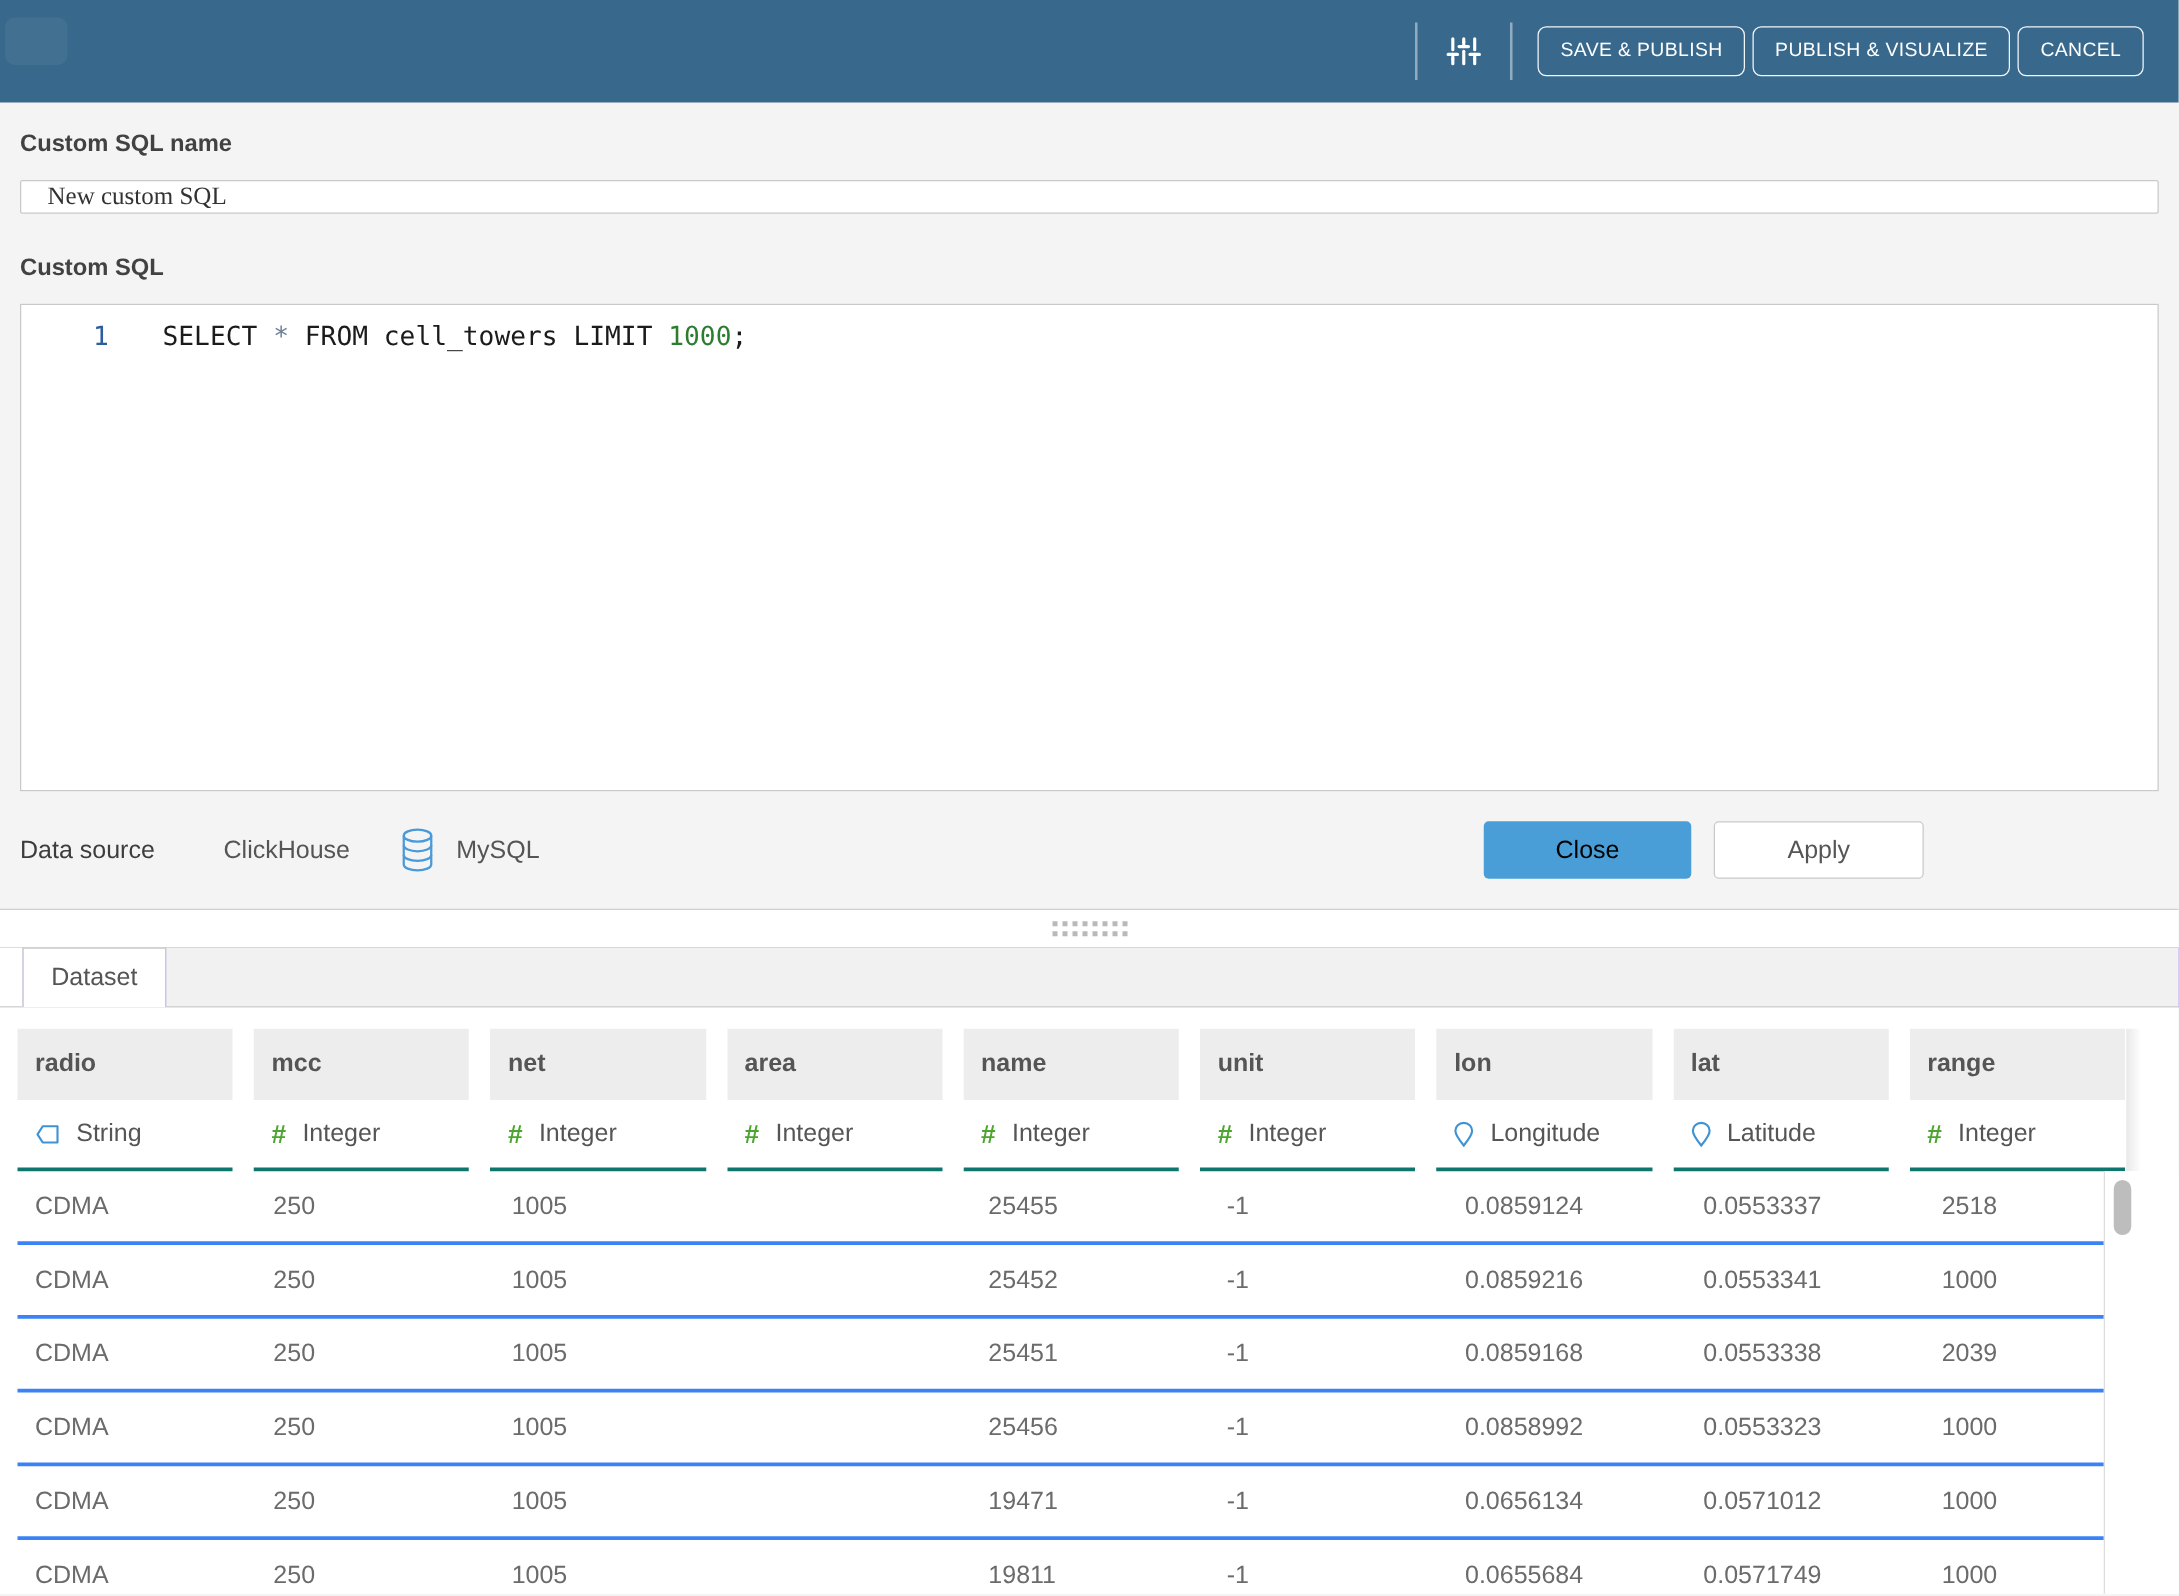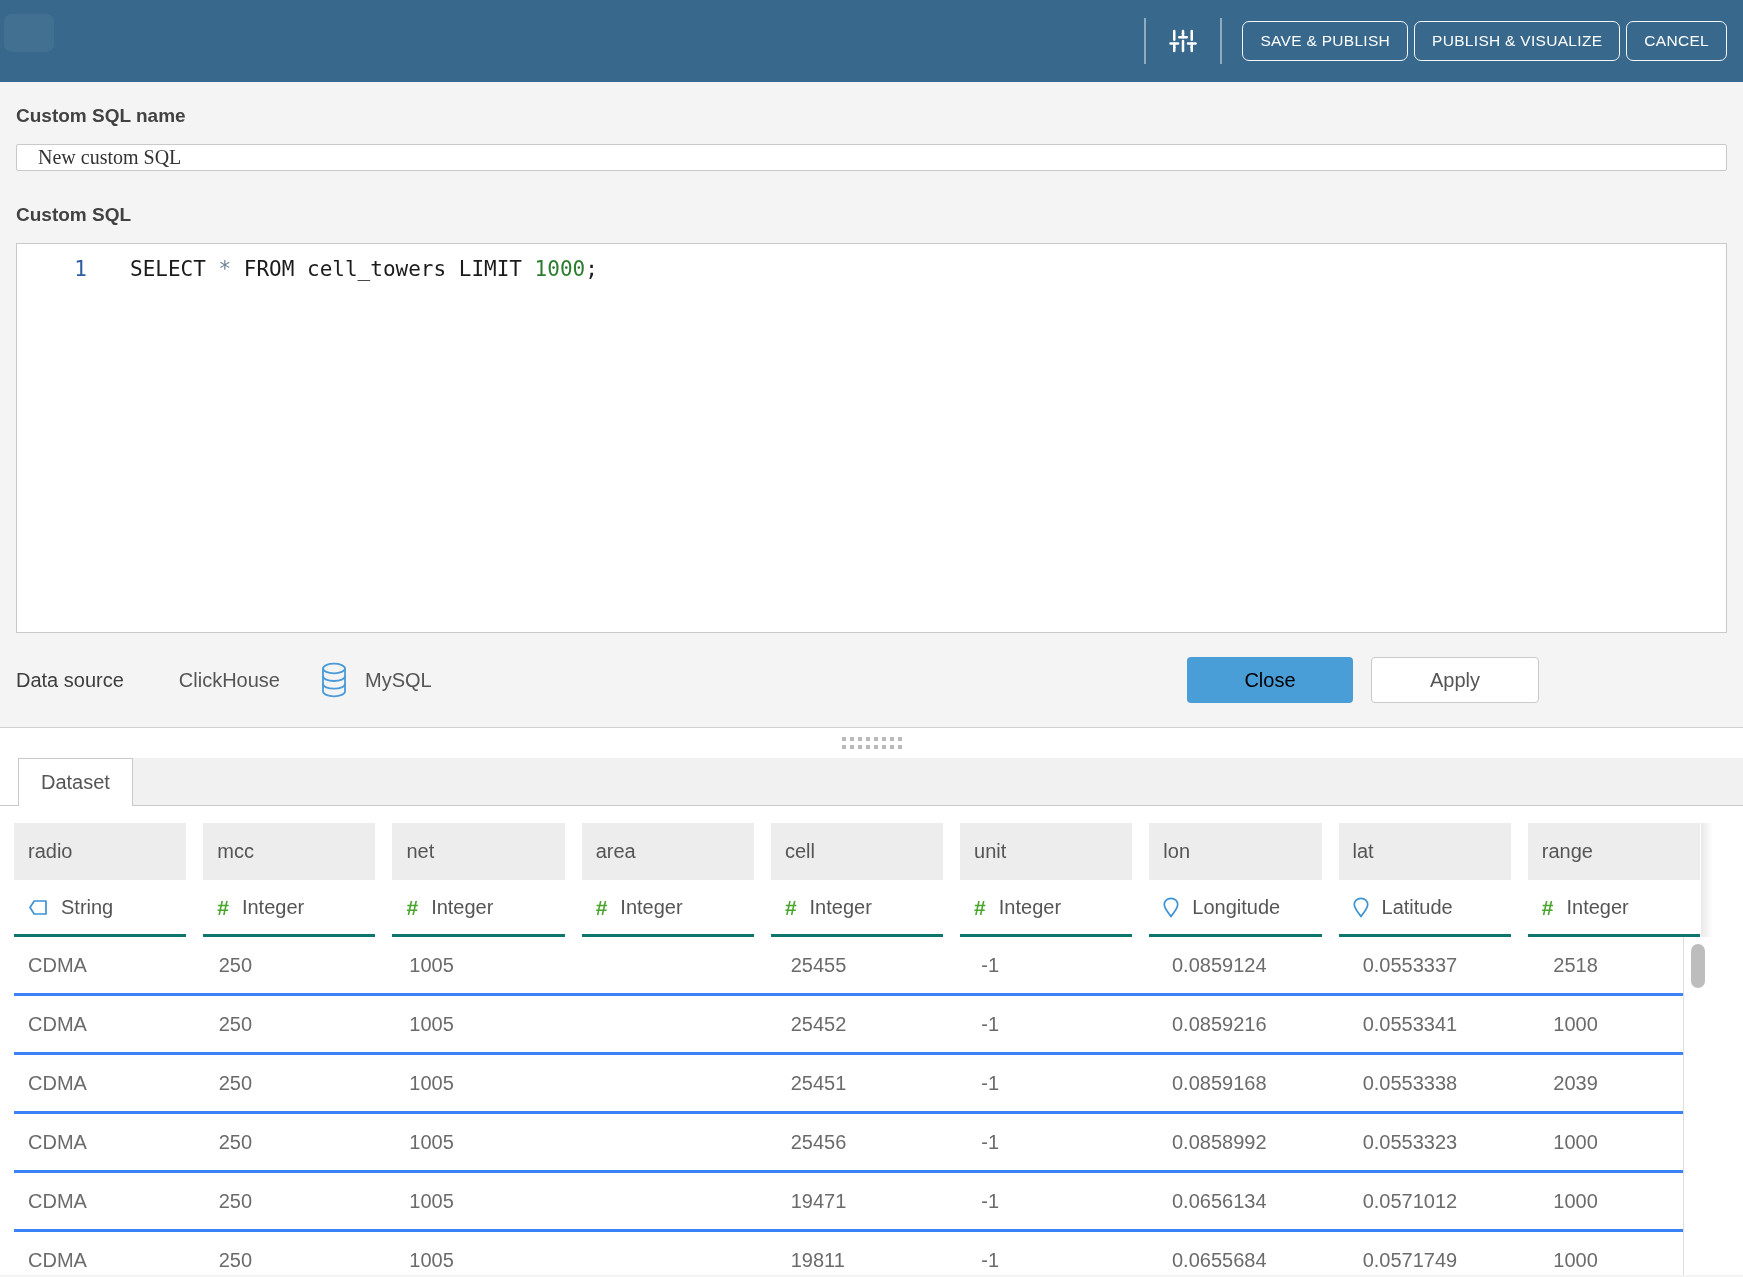--- a/index.html
+++ b/index.html
@@ -9,21 +9,21 @@
   
   .topbar{height:82px;background:#38698c;display:flex;align-items:center;position:relative}
   .tb-ghost{position:absolute;left:4px;top:14px;width:50px;height:38px;border-radius:8px;
             background:rgba(255,255,255,.05)}
   .tb-spacer{flex:1}
   .tb-divider{width:2px;height:46px;background:rgba(255,255,255,.45)}
   .tb-iconwrap{margin:0 22px;display:flex;align-items:center}
   .tb-btn{height:40px;border:1.5px solid #f2f6f9;border-radius:7px;background:transparent;
           color:#fff;font-size:15.5px;letter-spacing:.3px;padding:0 17px;margin-left:6px;
           font-family:"Liberation Sans",sans-serif;cursor:pointer;white-space:nowrap}
-  .tb-btn:last-child{margin-right:16px}
+  .tb-btn:last-child{margin-right:28px}
   .tb-gap{width:14px}
 
   
   .form-area{padding:0 16px;background:#f4f4f4}
   .flabel{font-size:19px;font-weight:bold;color:#424242;line-height:22px;padding-top:23px}
   .flabel.second{padding-top:33px}
   .text-input{display:block;margin-top:17px;width:100%;height:27px;box-sizing:border-box;
               border:1px solid #c9c9c9;border-radius:2px;background:#fff;font-size:20px;
               color:#333;padding:0 21px;font-family:Liberation Serif, serif}
   .sql-editor{margin-top:17px;height:390px;background:#fff;border:1px solid #c9c9c9;
@@ -61,21 +61,21 @@
   .tab{box-sizing:border-box;min-width:114px;padding:0 22px;border:1px solid #c9c9c9;border-bottom:none;
        display:flex;align-items:center;justify-content:center;font-size:20px;color:#555;background:#fff;
        cursor:pointer}
   .tabfill{flex:1;background:#f1f1f1;border-bottom:1px solid #c9c9c9}
 
   
   .table-area{position:relative;background:#fff;height:469px;overflow:hidden}
   .tgrid{margin-left:14px;width:1686px;display:grid;grid-template-columns:repeat(9,1fr);column-gap:17px}
   .header-grid{margin-top:17px}
   .hcell{height:57px;background:#ededed;display:flex;align-items:center;padding-left:14px;
-         box-sizing:border-box;font-size:20px;font-weight:normal;color:#555;cursor:pointer}
+         box-sizing:border-box;font-size:20px;font-weight:bold;color:#555;cursor:pointer}
   .tcell{height:57px;display:flex;align-items:center;padding-left:14px;box-sizing:border-box;
          font-size:20px;color:#555;border-bottom:3px solid #0f766e;gap:13px;cursor:pointer}
   .hash{color:#4ca52e;font-size:21px;font-weight:bold;line-height:1}
   .ticon{flex:none}
   .drow{display:grid;grid-template-columns:repeat(9,1fr);column-gap:30px;height:56px;
         border-bottom:3px solid #3b82f6}
   .rows{margin-left:14px;width:1686px}
   .dcell{display:flex;align-items:center;padding-left:14px;font-size:20px;color:#6b6b6b;
          overflow:hidden;white-space:nowrap}
   .header-strip{position:absolute;left:1701px;top:17px;width:11px;height:114px;
@@ -171,21 +171,21 @@
   <div class="tab">Dataset</div>
   <div class="tabfill"></div>
 </div>
 
 <div class="table-area">
   <div class="tgrid header-grid" id="cols-header">
       <div class="hcell">radio</div>
       <div class="hcell">mcc</div>
       <div class="hcell">net</div>
       <div class="hcell">area</div>
-      <div class="hcell">cell</div>
+      <div class="hcell">name</div>
       <div class="hcell">unit</div>
       <div class="hcell">lon</div>
       <div class="hcell">lat</div>
       <div class="hcell">range</div>
     </div>
   <div class="tgrid" id="cols-types">
       <div class="tcell">
         <svg class="ticon" width="20" height="17" viewBox="0 0 20 17">
           <path d="M6.2 2 H18 V15 H6.2 L2 8.5 Z" fill="none" stroke="#3e93d4" stroke-width="1.7" stroke-linejoin="round"></path>
         </svg>

